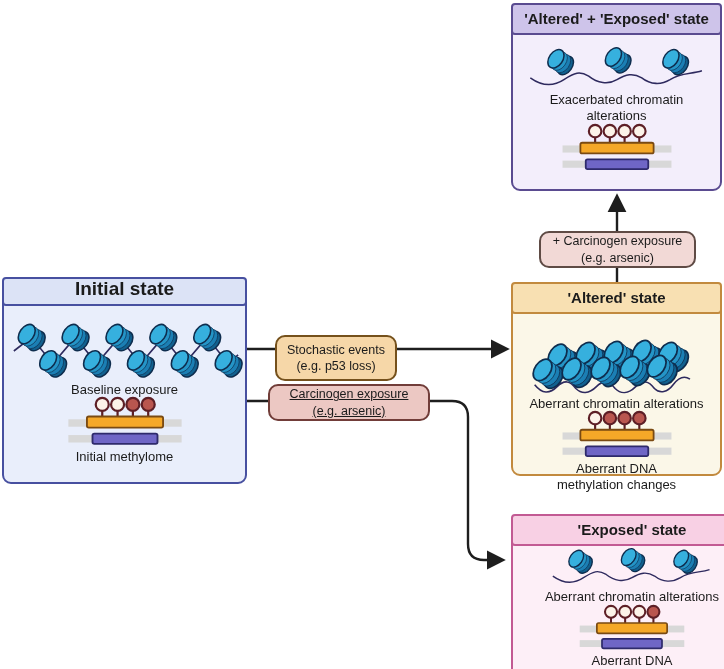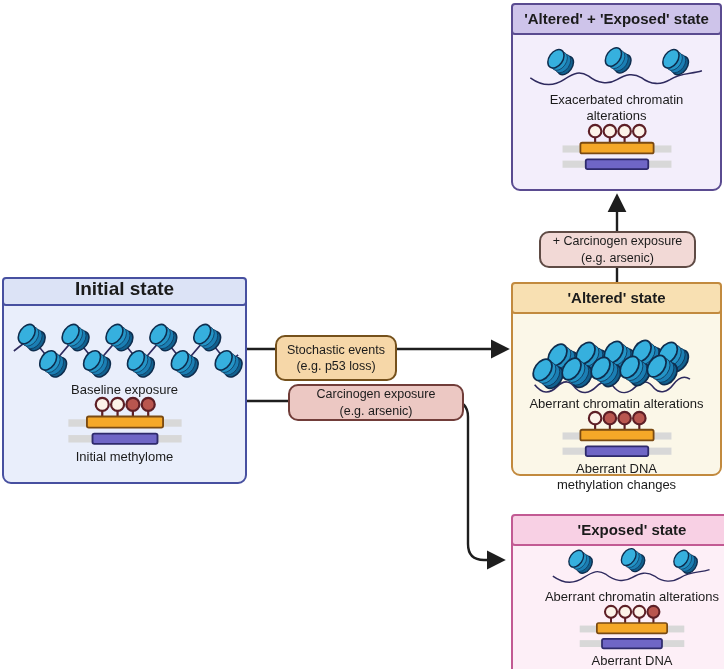--- a/index.html
+++ b/index.html
@@ -207,18 +207,18 @@
       </svg>
       <div class="caption">Initial methylome</div>
     </div>
   </div>
 
   <div class="pill" style="left: 275px; top: 328px; width: 122px; height: 46px; margin-top: 7px; --border: #75511c; --fill: #f6d7a8;">
     <div>Stochastic events</div>
     <div>(e.g. p53 loss)</div>
   </div>
 
-  <div class="pill" style="left: 288px; top: 384px; width: 176px; height: 37px; --border: #713d39; --fill: #ecc8c3;">
+  <div class="pill" style="left: 268px; top: 384px; width: 162px; height: 37px; text-decoration: underline; --border: #713d39; --fill: #ecc8c3;">
     <div>Carcinogen exposure</div>
     <div>(e.g. arsenic)</div>
   </div>
 
 </div>
 
 </body></html>

